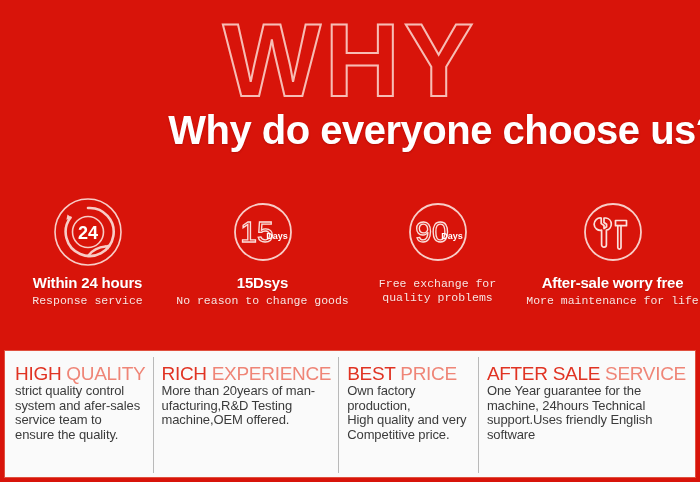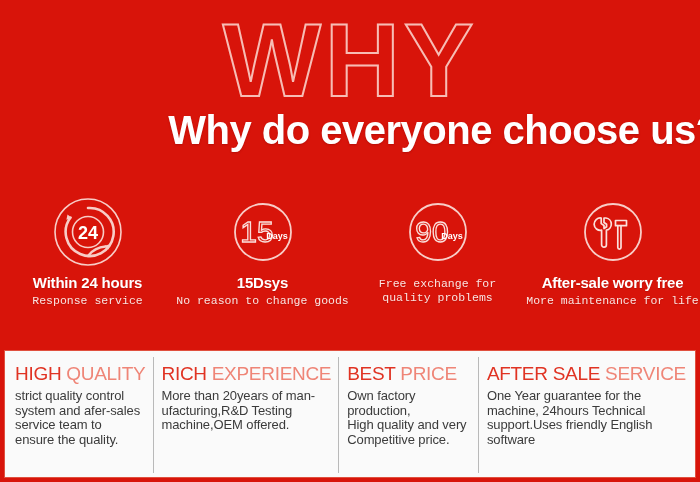--- a/index.html
+++ b/index.html
@@ -123,21 +123,20 @@
   }
   .col:last-child {
     border-right: none;
   }
   .col-title {
     font-family: "Liberation Sans Narrow", "Liberation Sans", sans-serif;
     font-size: 19px;
     font-weight: 400;
     line-height: 21px;
     white-space: nowrap;
-    margin-bottom: 5px;
     letter-spacing: -0.3px;
   }
   .col-title .w1 { color: #e03323; }
   .col-title .w2 { color: #ef8577; }
   .col-body {
     font-family: "Liberation Sans Narrow", "Liberation Sans", sans-serif;
     font-size: 13px;
     line-height: 14.5px;
     color: #3b3b3b;
     white-space: pre-line;

